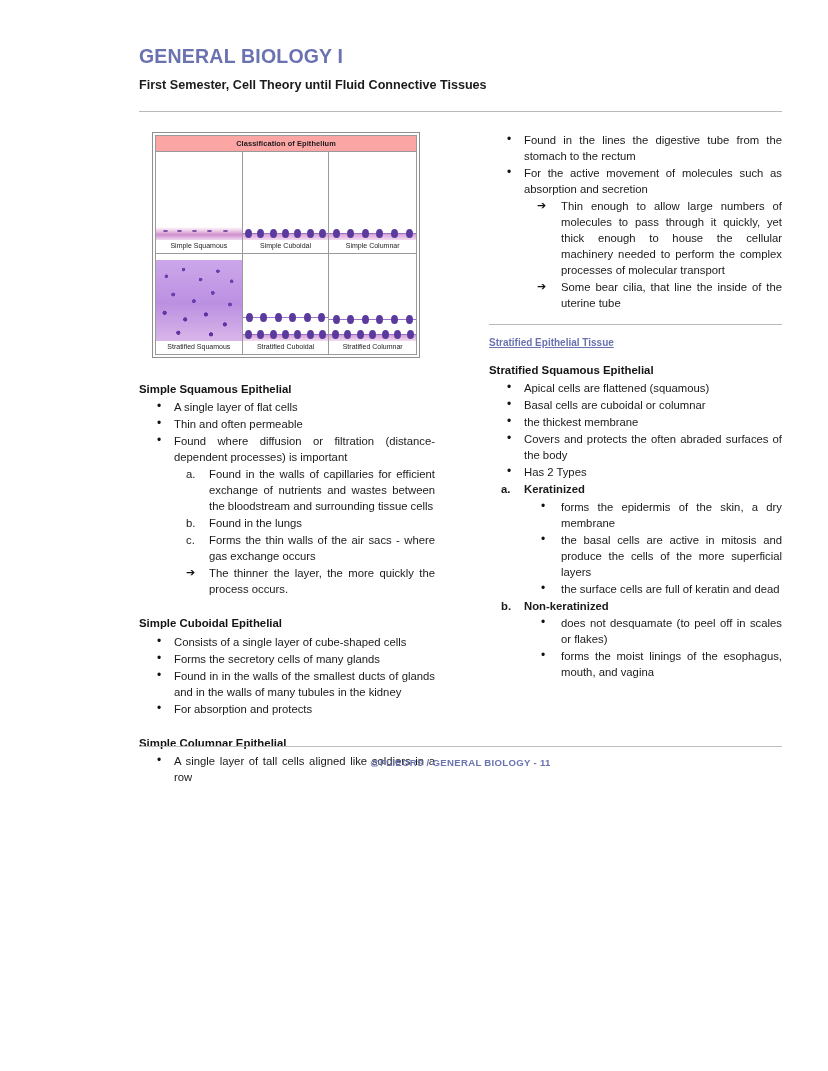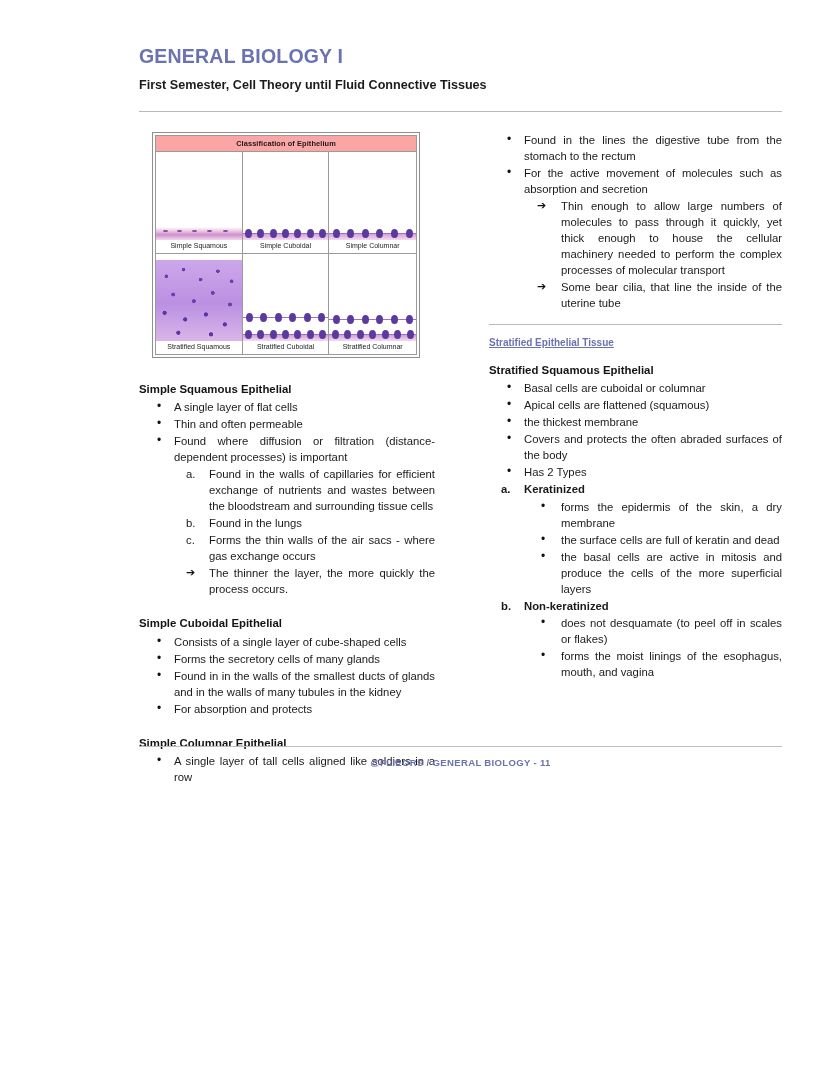--- a/index.html
+++ b/index.html
@@ -532,33 +532,33 @@
         <li class="arrow2">Some bear cilia, that line the inside of the uterine tube</li>
       </ul>
 
       <hr class="rule rule-mid">
 
       <a class="link-head">Stratified Epithelial Tissue</a>
 
       <div>
         <div class="h3">Stratified Squamous Epithelial</div>
         <ul class="l1">
+          <li class="bul">Apical cells are flattened (squamous)</li>
           <li class="bul">Basal cells are cuboidal or columnar</li>
-          <li class="bul">Apical cells are flattened (squamous)</li>
           <li class="bul">the thickest membrane</li>
           <li class="bul">Covers and protects the often abraded surfaces of the body</li>
           <li class="bul">Has 2 Types</li>
 
           <li class="alpha-outer">
             <span class="mk">a.</span>
             <span>Keratinized</span>
           </li>
           <li class="bul3">forms the epidermis of the skin, a dry membrane</li>
+          <li class="bul3">the basal cells are active in mitosis and produce the cells of the more superficial layers</li>
           <li class="bul3">the surface cells are full of keratin and dead</li>
-          <li class="bul3">the basal cells are active in mitosis and produce the cells of the more superficial layers</li>
 
           <li class="alpha-outer">
             <span class="mk">b.</span>
             <span>Non-keratinized</span>
           </li>
           <li class="bul3">does not desquamate (to peel off in scales or flakes)</li>
           <li class="bul3">forms the moist linings of the esophagus, mouth, and vagina</li>
         </ul>
       </div>
 

